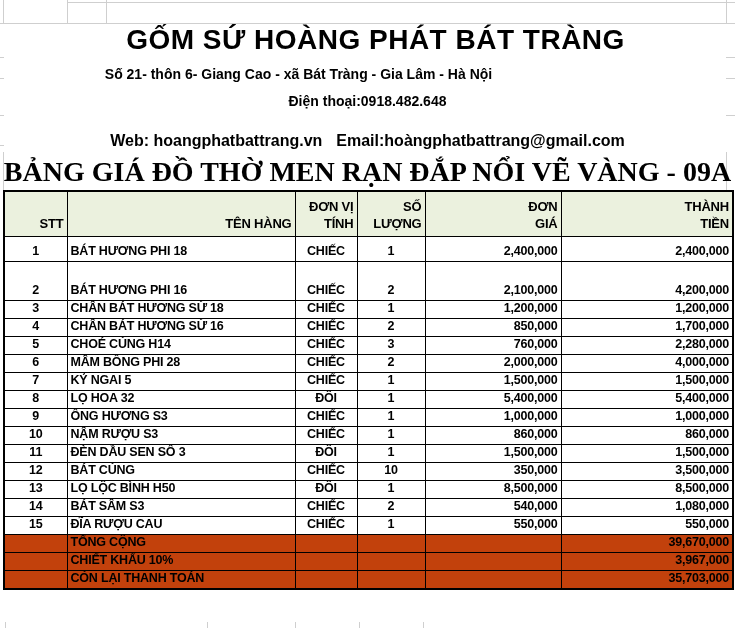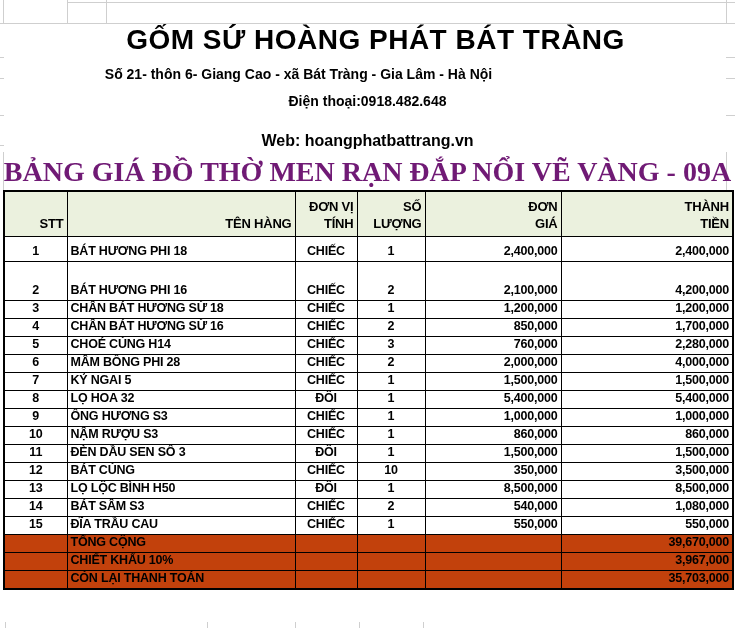--- a/index.html
+++ b/index.html
@@ -14,21 +14,21 @@
            font-size:28px;font-weight:bold;letter-spacing:.5px;}
   .address{position:absolute;top:66px;left:0;width:597px;text-align:center;
            font-size:14px;font-weight:bold;}
   .phone{position:absolute;top:93px;left:0;width:735px;text-align:center;
          font-size:14px;font-weight:bold;}
   .webline{position:absolute;top:132px;left:0;width:735px;display:flex;
            justify-content:center;gap:14px;font-size:16px;font-weight:bold;}
 
   .pricetitle{position:absolute;top:153px;left:3px;width:729px;height:37px;
               line-height:37px;text-align:center;font-family:"Liberation Serif",serif;
-              font-weight:bold;font-size:28px;color:#701a75;white-space:nowrap;}
+              font-weight:bold;font-size:28px;color:#000000;white-space:nowrap;}
 
   
   table.price{position:absolute;top:190px;left:3px;width:729px;
               border-collapse:collapse;table-layout:fixed;
               font-size:12.5px;font-weight:bold;letter-spacing:-0.2px;}
   table.price th,table.price td{border:1.5px solid #000;padding:0 3px 3px 3px;
               vertical-align:bottom;overflow:hidden;}
   table.price{border:2px solid #000;}
   thead th{background:#ebf1de;text-align:right;font-size:13px;line-height:1.35;
            white-space:pre-line;height:41px;}
@@ -68,20 +68,21 @@
   <div class="grid" style="left:207px;top:622px;width:1px;height:6px;"></div>
   <div class="grid" style="left:295px;top:622px;width:1px;height:6px;"></div>
   <div class="grid" style="left:359px;top:622px;width:1px;height:6px;"></div>
   <div class="grid" style="left:423px;top:622px;width:1px;height:6px;"></div>
 
   <div class="company">GỐM SỨ HOÀNG PHÁT BÁT TRÀNG</div>
   <div class="address">Số 21- thôn 6- Giang Cao - xã Bát Tràng - Gia Lâm - Hà Nội</div>
   <div class="phone">Điện thoại:0918.482.648</div>
   <div class="webline">
     <span>Web: hoangphatbattrang.vn</span>
+    <span>Email:hoàngphatbattrang@gmail.com</span>
   </div>
 
   <div class="pricetitle">BẢNG GIÁ ĐỒ THỜ MEN RẠN ĐẮP NỔI VẼ VÀNG - 09A</div>
 
   <table class="price">
     <colgroup>
       <col style="width:63px">
         <col style="width:228px">
         <col style="width:62px">
       <col style="width:68px">
@@ -210,21 +211,21 @@
         <tr>
           <td class="c-stt">14</td>
           <td class="c-name">BÁT SÂM S3</td>
           <td class="c-unit">CHIẾC</td>
           <td class="c-qty">2</td>
           <td class="c-price">540,000</td>
           <td class="c-total">1,080,000</td>
         </tr>
         <tr>
           <td class="c-stt">15</td>
-          <td class="c-name">ĐĨA TRẦU CAU</td>
+          <td class="c-name">ĐĨA RƯỢU CAU</td>
           <td class="c-unit">CHIẾC</td>
           <td class="c-qty">1</td>
           <td class="c-price">550,000</td>
           <td class="c-total">550,000</td>
         </tr>
       </tbody>
     <tfoot>
         <tr>
           <td class="c-stt"></td>
           <td class="c-name">TỔNG CỘNG</td>

